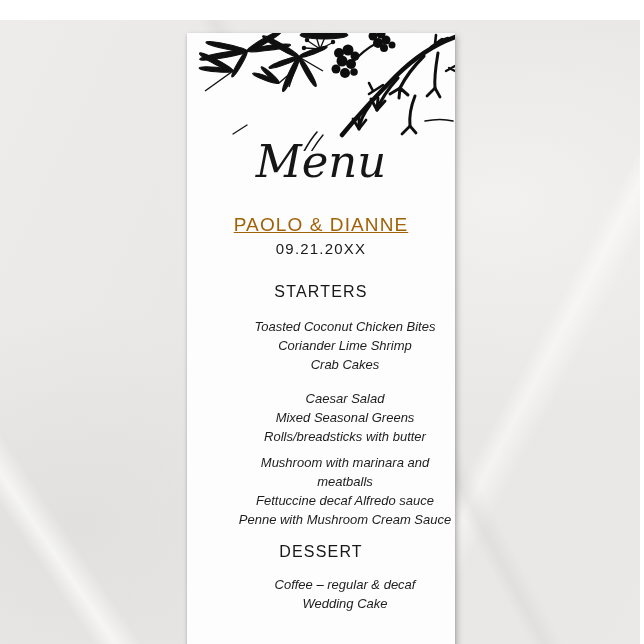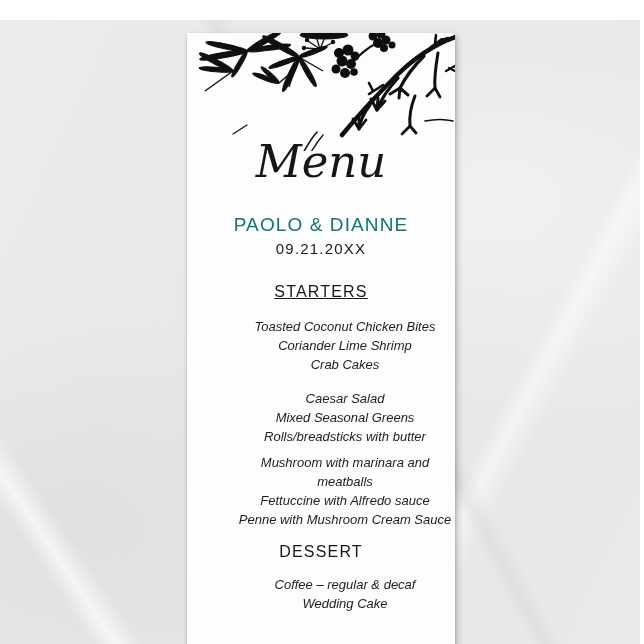--- a/index.html
+++ b/index.html
@@ -23,24 +23,24 @@
   .card {
     position:absolute; left:187px; top:13px; width:268px; height:615px;
     background:#fdfdfd; color:#1a1a1a; text-align:center;
     box-shadow: 2px 3px 6px rgba(90,88,85,0.40), 0 1px 2px rgba(0,0,0,0.18);
   }
   .botanical { position:absolute; top:0; left:0; display:block; }
   .menu-title {
     margin:104px 0 0; font-family:"DejaVu Serif", serif; font-style:italic;
     font-weight:400; font-size:45px; line-height:50px; color:#161616;
   }
-  .names  { margin-top:27px; font-size:19px; line-height:22px; letter-spacing:1.1px; color:#0f766e; }
+  .names  { margin-top:27px; font-size:19px; line-height:22px; letter-spacing:1.1px; color:#a16207;text-decoration:underline; }
   .date   { margin-top:4px;  font-size:15px; line-height:18px; letter-spacing:1.2px; }
   .heading{ font-size:16px; line-height:18px; letter-spacing:1.2px; color:#171717; }
-  .h-starters { margin-top:25px;text-decoration:underline; }
+  .h-starters { margin-top:25px; }
   .h-buffet   { margin-top:16px; }
   .h-dessert  { margin-top:14px; }
   .group  { font-style:italic; font-size:13px; line-height:19px; color:#1d1d1d;padding-left:48px; }
   .g1 { margin-top:16px; }
   .g2 { margin-top:15px; }
   .g3 { margin-top:7px;  }
   .g4 { margin-top:14px; }
 </style>
 </head>
 <body>
@@ -157,21 +157,21 @@
       <div>Crab Cakes</div>
     </div>
 
     <div class="group g2">
       <div>Caesar Salad</div>
       <div>Mixed Seasonal Greens</div>
       <div>Rolls/breadsticks with butter</div>
     </div>
     <div class="group g3">
       <div>Mushroom with marinara and meatballs</div>
-      <div>Fettuccine with Alfredo sauce</div>
+      <div>Fettuccine decaf Alfredo sauce</div>
       <div>Penne with Mushroom Cream Sauce</div>
     </div>
 
     <div class="heading h-dessert">DESSERT</div>
     <div class="group g4">
       <div>Coffee – regular &amp; decaf</div>
       <div>Wedding Cake</div>
     </div>
 
   </div>

